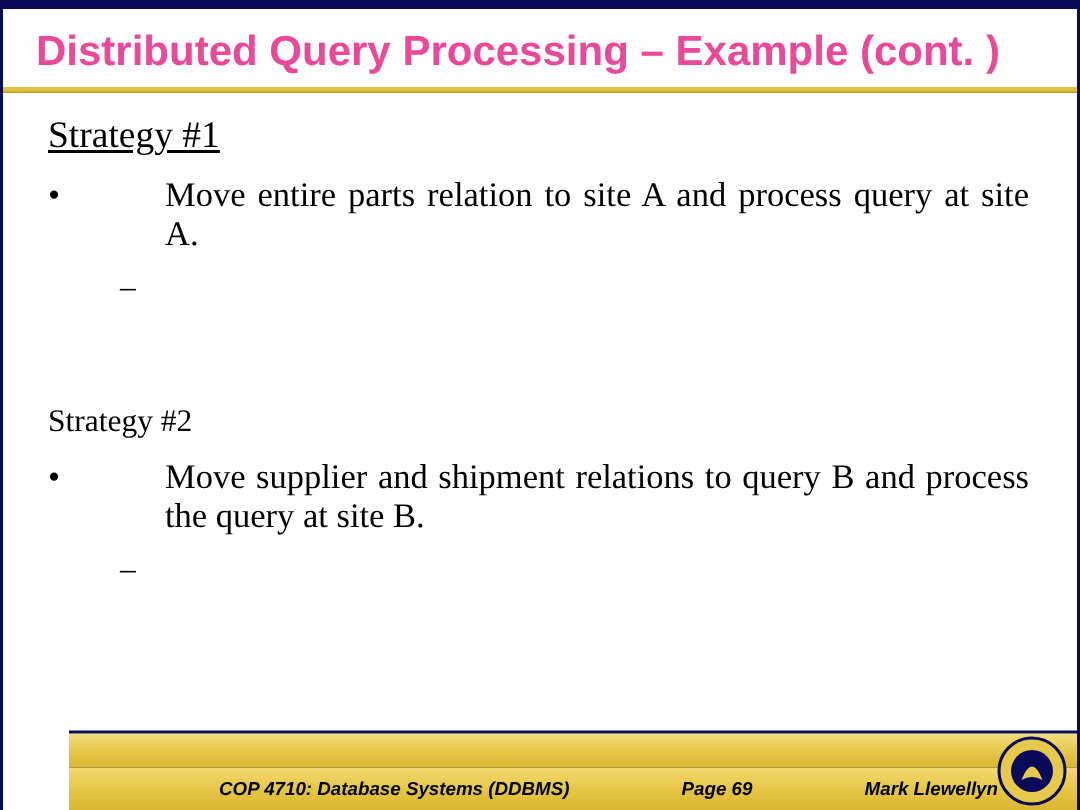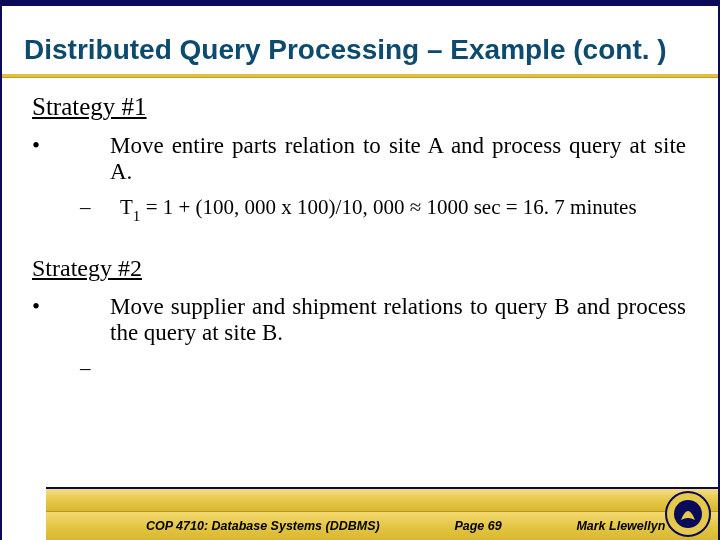--- a/index.html
+++ b/index.html
@@ -18,43 +18,42 @@
     height: 540px;
     box-sizing: border-box;
     border-top: 6px solid #0a0a5a;
     border-left: 2px solid #0a0a5a;
     border-right: 2px solid #0a0a5a;
   }
   .title {
     font-family: Arial, Helvetica, sans-serif;
     font-size: 28px;
     font-weight: bold;
-    color: #0c4a6e;
-    padding: 28px 18px 8px 22px;
+    color: #ec4899;
+    padding: 12px 18px 8px 22px;
     letter-spacing: 0px;
     white-space: nowrap;
   }
   .title-rule {
     height: 3px;
     background: #e0c040;
     margin: 0 0 0 0;
     box-shadow: 0 1px 0 #c0a020;
   }
   .body {
     padding: 6px 32px 0 30px;
   }
   .heading {
     font-size: 25px;
     text-decoration: underline;
     margin: 10px 0 12px 0;
   }
   .heading2 {
-    font-size: 24px;
-    text-decoration: underline;
-    margin: 32px 0 12px 0;
+    font-size: 21px;
+    margin: 64px 0 12px 0;
   }
   .bullet-row {
     display: flex;
     font-size: 23px;
     margin: 0 0 10px 0;
   }
   .bullet-mark {
     width: 48px;
     flex: 0 0 48px;
   }
@@ -136,23 +135,20 @@
 
     <div class="heading">Strategy #1</div>
 
     <div class="bullet-row">
       <div class="bullet-mark">•</div>
       <div class="bullet-text">Move entire parts relation to site A and process query at site A.</div>
     </div>
 
     <div class="sub-row">
       <div class="sub-mark">–</div>
-      <div class="sub-text">
-        <span>T</span><span class="subscript">1</span><span> = 1 + (100, 000 x 100)/10, 000 ≈ 1000 sec = 16. 7 minutes</span>
-      </div>
     </div>
 
     <div class="heading2">Strategy #2</div>
 
     <div class="bullet-row">
       <div class="bullet-mark">•</div>
       <div class="bullet-text">Move supplier and shipment relations to query B and process the query at site B.</div>
     </div>
 
     <div class="sub-row">

